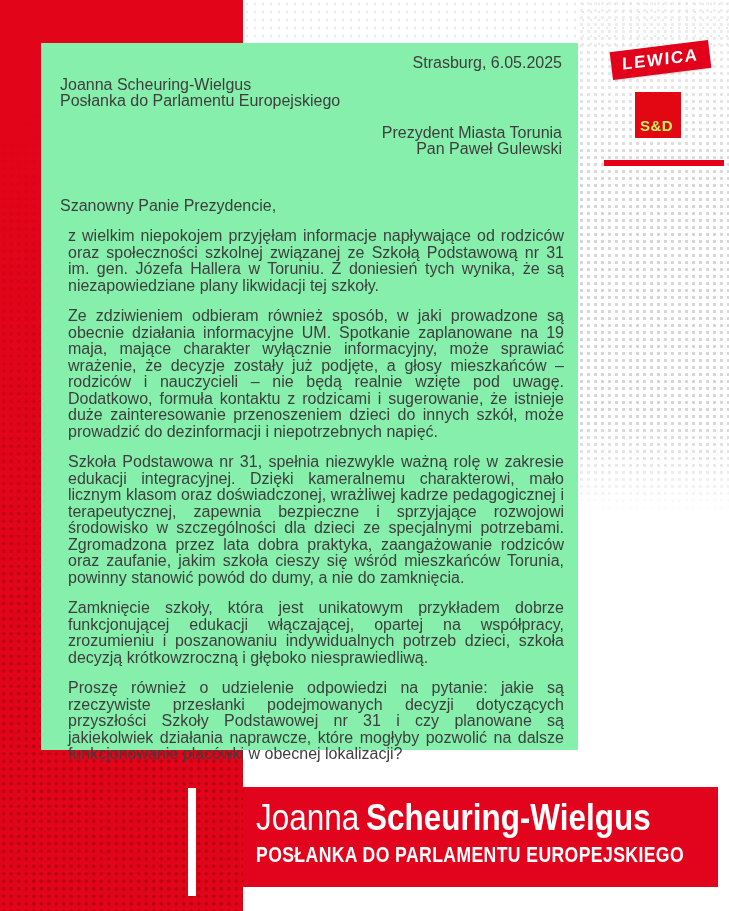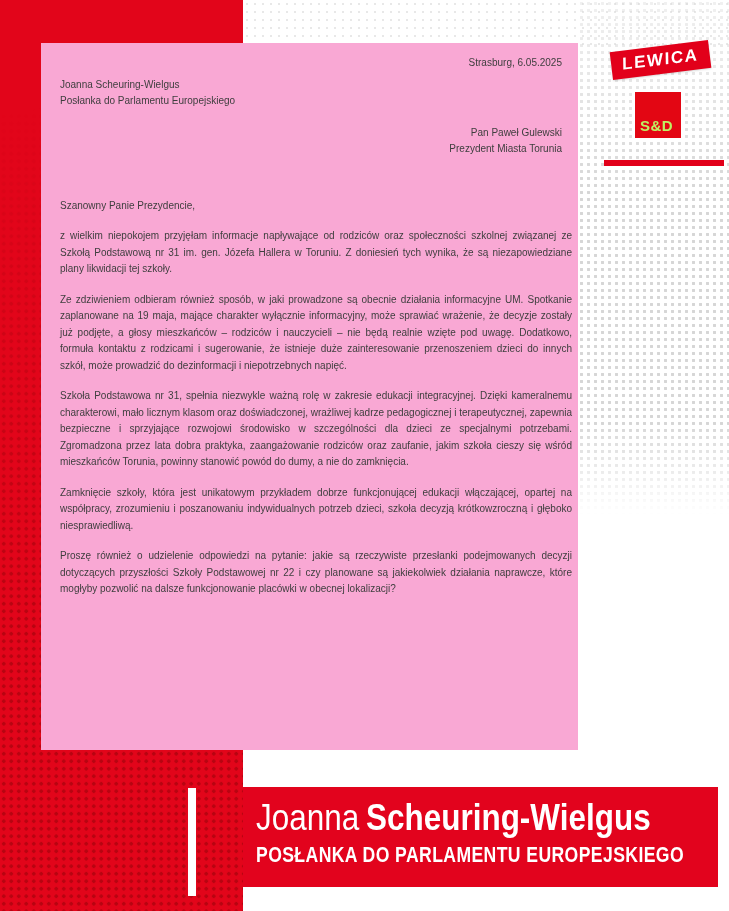--- a/index.html
+++ b/index.html
@@ -51,29 +51,29 @@
     position:absolute;left:5px;bottom:4px;color:#bef264;
     font-weight:700;font-size:15px;letter-spacing:.5px;
   }
   .logo-bar{
     position:absolute;left:604px;top:160px;width:120px;height:6px;
     background:#e2001a;
   }
   
   .page{
     position:absolute;left:41px;top:43px;width:537px;height:707px;
-    background:#f9a8d4;box-sizing:border-box;
+    background:#86efac;box-sizing:border-box;
     padding:8px 6px 0 19px;
-    color:#3e3e3e;font-size:10px;line-height:16.5px;
+    color:#3e3e3e;font-size:16px;line-height:16.5px;
   }
   .date{text-align:right;padding-right:10px;margin:4px 0 0;}
   .sender{margin-top:5px;}
   .recipient{text-align:right;padding-right:10px;margin-top:15px;}
   .salutation{margin-top:40px;}
-  p.para{margin:14px 0 0;text-align:justify;}
+  p.para{margin:14px 8px 0;text-align:justify;}
   
   .footer-band{
     position:absolute;left:243px;top:787px;width:475px;height:100px;
     background:#e2031d;color:#fff;box-sizing:border-box;
     padding:10px 0 0 13px;overflow:hidden;
   }
   .footer-name{
     font-size:37px;line-height:42px;white-space:nowrap;
     transform:scaleX(.85);transform-origin:left center;
   }
@@ -106,29 +106,29 @@
 </div>
 <div class="logo-bar"></div>
 
 <div class="page">
   <div class="date">Strasburg, 6.05.2025</div>
   <div class="sender">
     <div>Joanna Scheuring-Wielgus</div>
     <div>Posłanka do Parlamentu Europejskiego</div>
   </div>
   <div class="recipient">
+    <div>Prezydent Miasta Torunia</div>
     <div>Pan Paweł Gulewski</div>
-    <div>Prezydent Miasta Torunia</div>
   </div>
   <div class="salutation">Szanowny Panie Prezydencie,</div>
   <p class="para">z wielkim niepokojem przyjęłam informacje napływające od rodziców oraz społeczności szkolnej związanej ze Szkołą Podstawową nr 31 im. gen. Józefa Hallera w Toruniu. Z doniesień tych wynika, że są niezapowiedziane plany likwidacji tej szkoły.</p>
   <p class="para">Ze zdziwieniem odbieram również sposób, w jaki prowadzone są obecnie działania informacyjne UM. Spotkanie zaplanowane na 19 maja, mające charakter wyłącznie informacyjny, może sprawiać wrażenie, że decyzje zostały już podjęte, a głosy mieszkańców – rodziców i nauczycieli – nie będą realnie wzięte pod uwagę. Dodatkowo, formuła kontaktu z rodzicami i sugerowanie, że istnieje duże zainteresowanie przenoszeniem dzieci do innych szkół, może prowadzić do dezinformacji i niepotrzebnych napięć.</p>
   <p class="para">Szkoła Podstawowa nr 31, spełnia niezwykle ważną rolę w zakresie edukacji integracyjnej. Dzięki kameralnemu charakterowi, mało licznym klasom oraz doświadczonej, wrażliwej kadrze pedagogicznej i terapeutycznej, zapewnia bezpieczne i sprzyjające rozwojowi środowisko w szczególności dla dzieci ze specjalnymi potrzebami. Zgromadzona przez lata dobra praktyka, zaangażowanie rodziców oraz zaufanie, jakim szkoła cieszy się wśród mieszkańców Torunia, powinny stanowić powód do dumy, a nie do zamknięcia.</p>
   <p class="para">Zamknięcie szkoły, która jest unikatowym przykładem dobrze funkcjonującej edukacji włączającej, opartej na współpracy, zrozumieniu i poszanowaniu indywidualnych potrzeb dzieci, szkoła decyzją krótkowzroczną i głęboko niesprawiedliwą.</p>
-  <p class="para">Proszę również o udzielenie odpowiedzi na pytanie: jakie są rzeczywiste przesłanki podejmowanych decyzji dotyczących przyszłości Szkoły Podstawowej nr 22 i czy planowane są jakiekolwiek działania naprawcze, które mogłyby pozwolić na dalsze funkcjonowanie placówki w obecnej lokalizacji?</p>
+  <p class="para">Proszę również o udzielenie odpowiedzi na pytanie: jakie są rzeczywiste przesłanki podejmowanych decyzji dotyczących przyszłości Szkoły Podstawowej nr 31 i czy planowane są jakiekolwiek działania naprawcze, które mogłyby pozwolić na dalsze funkcjonowanie placówki w obecnej lokalizacji?</p>
 </div>
 
 <div class="footer-white-bar"></div>
 <div class="footer-band">
   <div class="footer-name">
     <span class="regular">Joanna</span><span class="bold">Scheuring-Wielgus</span>
   </div>
   <div class="footer-sub">POSŁANKA DO PARLAMENTU EUROPEJSKIEGO</div>
 </div>
 

